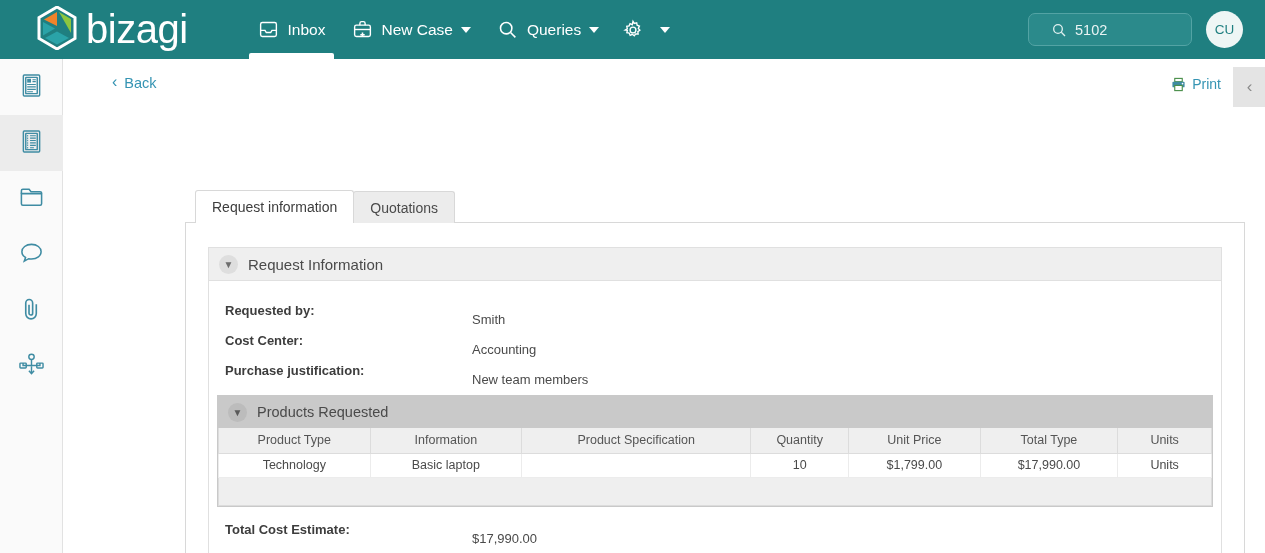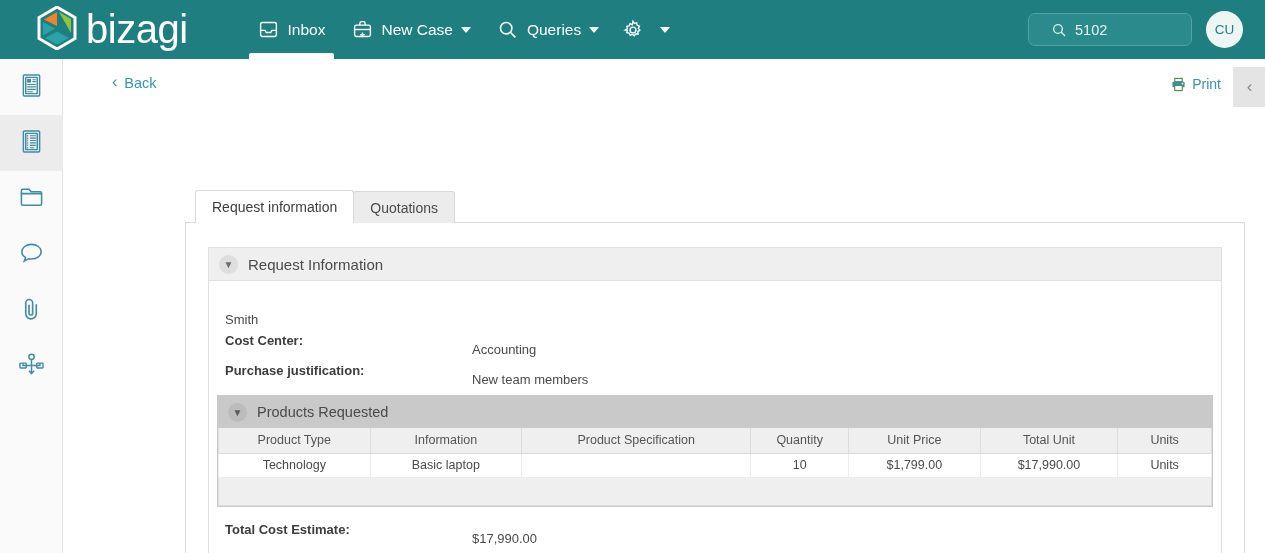--- a/index.html
+++ b/index.html
@@ -458,20 +458,21 @@
     <div class="section">
       <div class="section-head">
         <span class="chev-circle">▼</span>
         <span class="section-title">Request Information</span>
       </div>
 
       <div class="section-body">
 
         <div class="field-row">
           <div class="fcell left">
+            <span class="flabel">Requested by:</span>
             <span class="fvalue">Smith</span>
           </div>
         </div>
 
         <div class="field-row">
           <div class="fcell left">
             <span class="flabel">Cost Center:</span>
             <span class="fvalue">Accounting</span>
           </div>
           <div class="fcell right"></div>
@@ -492,21 +493,21 @@
           </div>
 
           <table class="grid">
             <thead>
               <tr>
                 <th style="width:152px">Product Type</th>
                 <th style="width:152px">Information</th>
                 <th style="width:230px">Product Specification</th>
                 <th style="width:98px">Quantity</th>
                 <th style="width:132px">Unit Price</th>
-                <th style="width:138px">Total Unit</th>
+                <th style="width:138px">Total Type</th>
                 <th style="width:94px">Units</th>
               </tr>
             </thead>
             <tbody>
               <tr>
                 <td>Technology</td>
                 <td>Basic laptop</td>
                 <td></td>
                 <td>10</td>
                 <td>$1,799.00</td>

